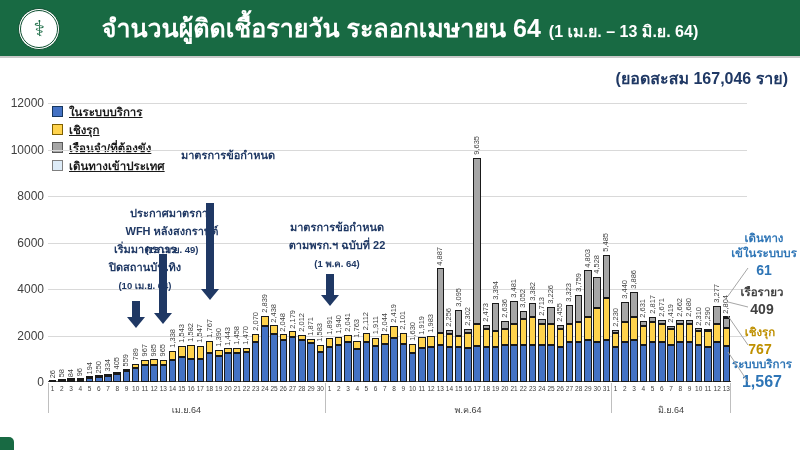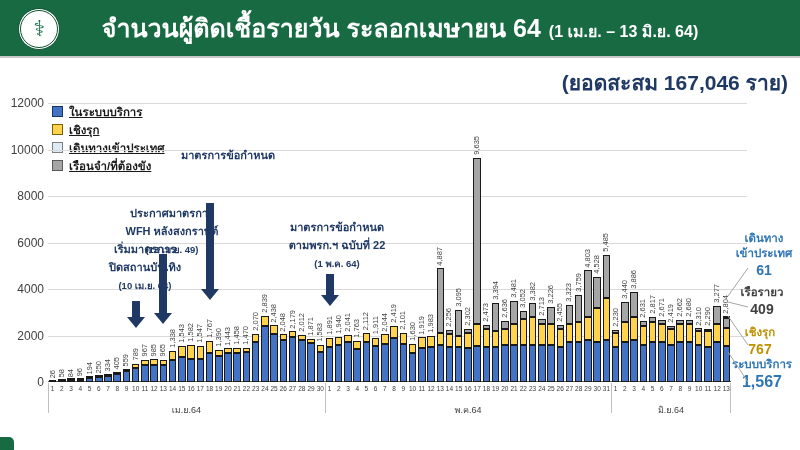--- a/index.html
+++ b/index.html
@@ -13,21 +13,21 @@
             display:flex; align-items:center; justify-content:center; }
   #logo { position:absolute; left:18px; top:8px; width:42px; height:42px;
           background:#fff; border-radius:50%; border:3px double #0f5132;
           display:flex; align-items:center; justify-content:center;
           color:#186a43; font-size:22px; font-weight:bold; }
   #title-wrap { color:#fff; text-align:center; white-space:nowrap; }
   #title-main { font-size:25px; font-weight:bold; }
   #title-suffix { font-size:16px; font-weight:bold; margin-left:8px; }
 
   
-  #cumulative { position:absolute; right:12px; top:66px; font-size:21px; font-weight:bold;
+  #cumulative { position:absolute; right:12px; top:66px; font-size:16px; font-weight:bold;
                 color:#1f3864; }
 
   
   #plot { position:absolute; left:48px; top:103px; width:683px; height:279px; }
   .gridline { position:absolute; left:0; height:1px; background:#d9d9d9; width:699px; }
   .baseline { position:absolute; left:0; bottom:0; height:1px; background:#595959; width:683px; }
   .ytick { position:absolute; width:44px; text-align:right; font-size:12px; color:#3f3f3f; }
 
   .bar-seg { position:absolute; border:1px solid #1a1a1a; }
   .bar-label { position:absolute; writing-mode:vertical-rl; transform:rotate(180deg);
@@ -83,26 +83,26 @@
   <div id="legend">
       <div class="legend-item">
         <div class="legend-swatch" style="background: rgb(68, 114, 196); border-color: rgb(23, 55, 94);"></div>
         <div class="legend-label">ในระบบบริการ</div>
       </div>
       <div class="legend-item">
         <div class="legend-swatch" style="background: rgb(255, 211, 77); border-color: rgb(127, 96, 0);"></div>
         <div class="legend-label">เชิงรุก</div>
       </div>
       <div class="legend-item">
+        <div class="legend-swatch" style="background: rgb(166, 166, 166); border-color: rgb(89, 89, 89);"></div>
+        <div class="legend-label">เรือนจำ/ที่ต้องขัง</div>
+      </div>
+      <div class="legend-item">
         <div class="legend-swatch" style="background: rgb(221, 235, 247); border-color: rgb(127, 127, 127);"></div>
         <div class="legend-label">เดินทางเข้าประเทศ</div>
-      </div>
-      <div class="legend-item">
-        <div class="legend-swatch" style="background: rgb(166, 166, 166); border-color: rgb(89, 89, 89);"></div>
-        <div class="legend-label">เรือนจำ/ที่ต้องขัง</div>
       </div>
     </div>
 
   <div id="plot">
       <div class="gridline" style="top: 232.5px;"></div>
       <div class="gridline" style="top: 186px;"></div>
       <div class="gridline" style="top: 139.5px;"></div>
       <div class="gridline" style="top: 93px;"></div>
       <div class="gridline" style="top: 46.5px;"></div>
       <div class="gridline" style="top: 0px;"></div>
@@ -478,21 +478,21 @@
         <div class="ann-line">มาตรการข้อกำหนด</div>
         <div class="ann-line">ตามพรก.ฯ ฉบับที่ 22</div>
         <div class="ann-date">(1 พ.ค. 64)</div>
       </div>
       <div class="arrow-shaft" style="left: 329.507px; top: 274px; height: 21px;"></div>
       <div class="arrow-head" style="left: 329.507px; top: 295px;"></div>
     </div>
   <div id="callouts">
       <div class="callout" style="left: 764px; top: 231px; color: rgb(46, 117, 182);">
         <div class="co-label">เดินทาง</div>
-        <div class="co-label">เข้าประเทศ</div>
+        <div class="co-label">เข้ในระบบบร</div>
         <div class="co-value">61</div>
       </div>
       <div class="callout" style="left: 762px; top: 285px; color: rgb(64, 64, 64);">
         <div class="co-label">เรือรายว</div>
         <div class="co-value">409</div>
       </div>
       <div class="callout" style="left: 760px; top: 325px; color: rgb(191, 144, 0);">
         <div class="co-label">เชิงรุก</div>
         <div class="co-value">767</div>
       </div>

